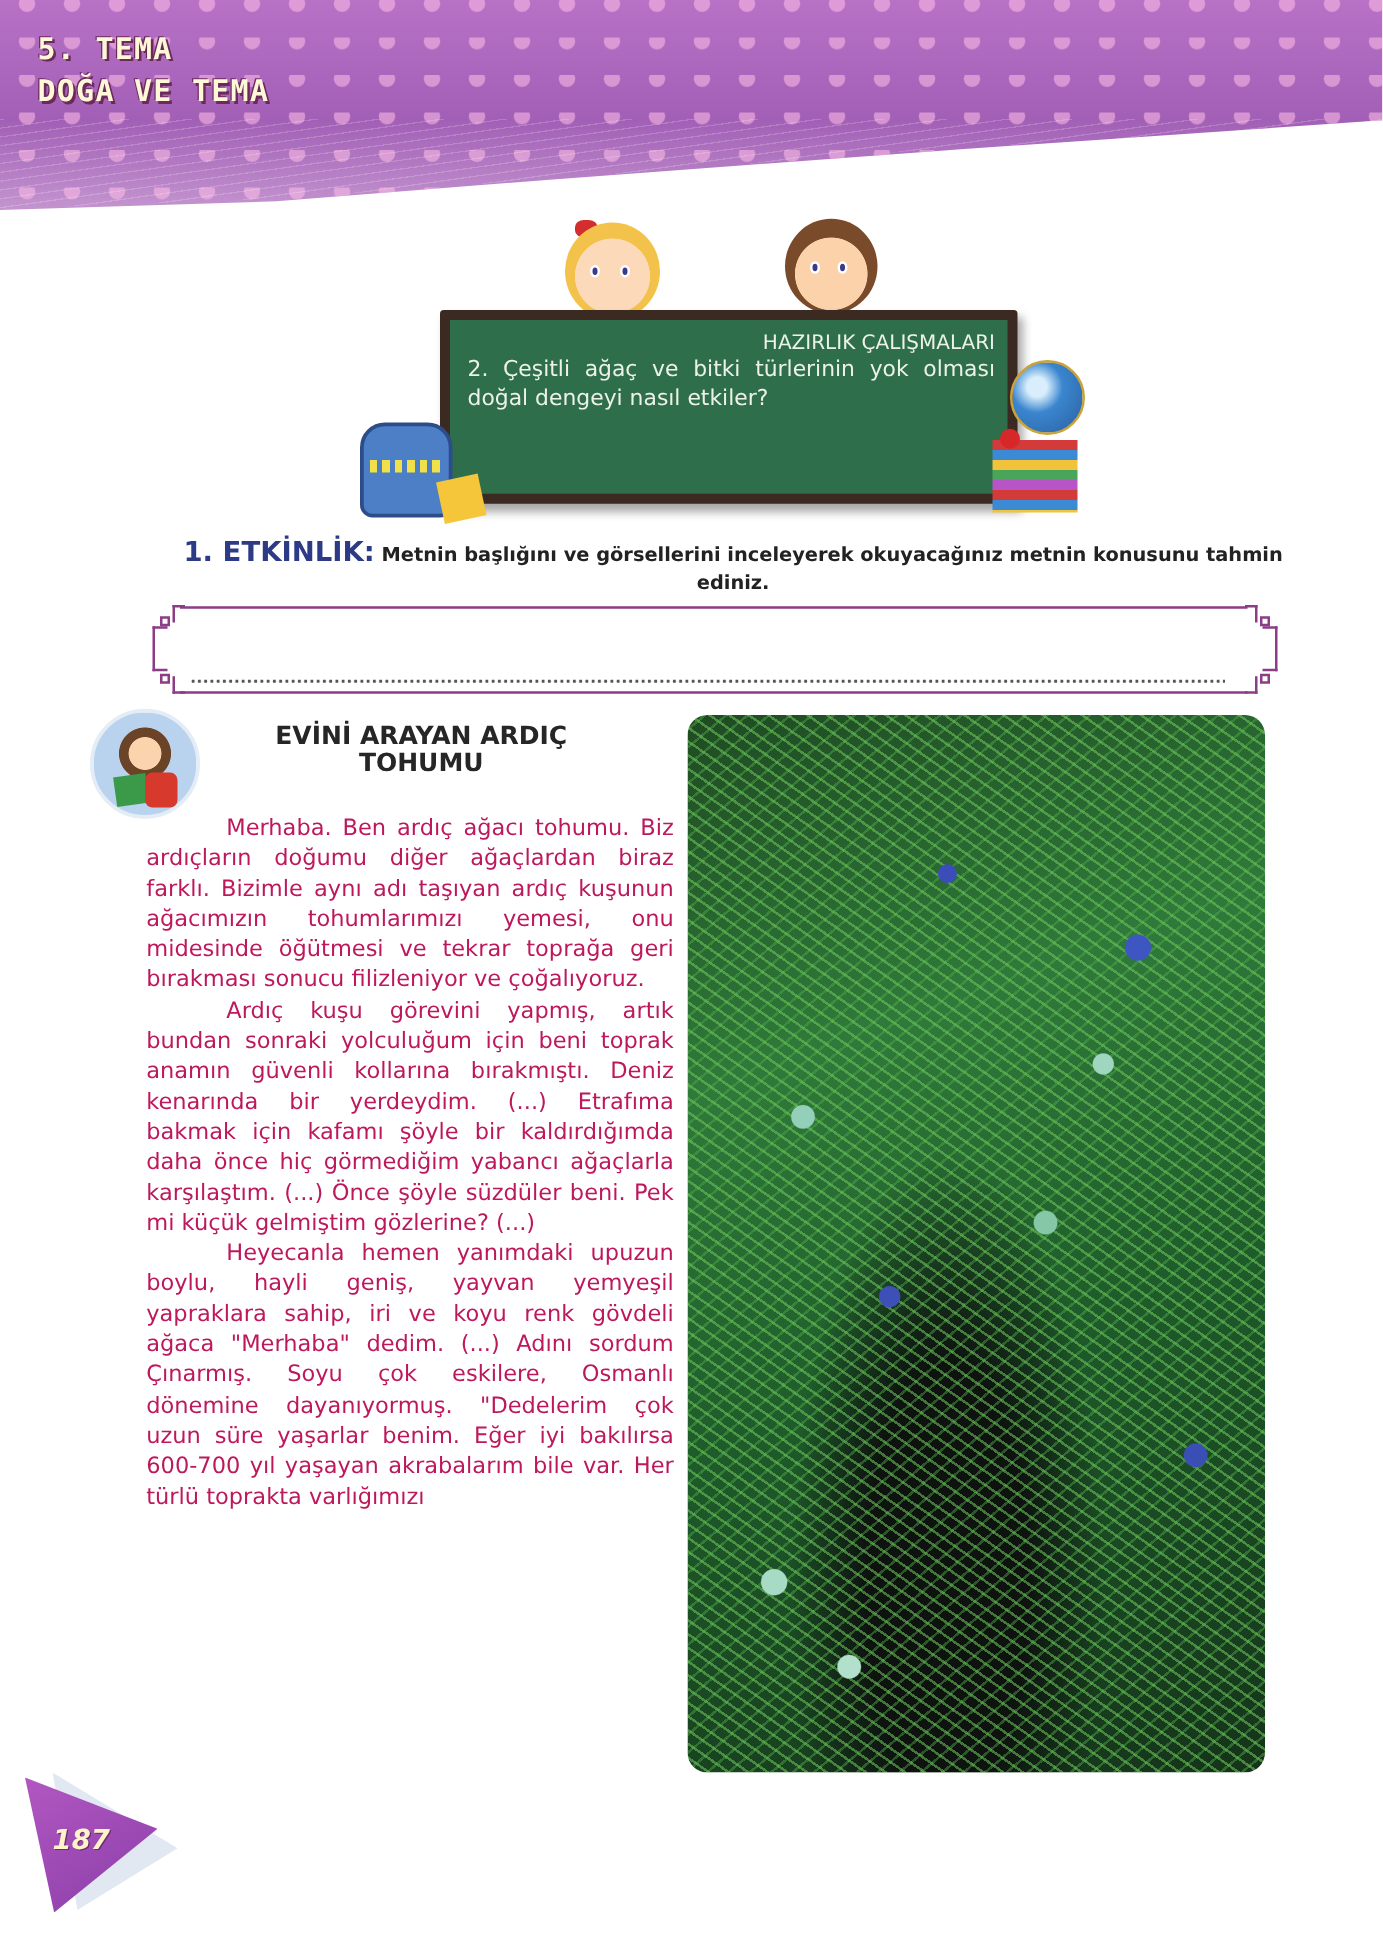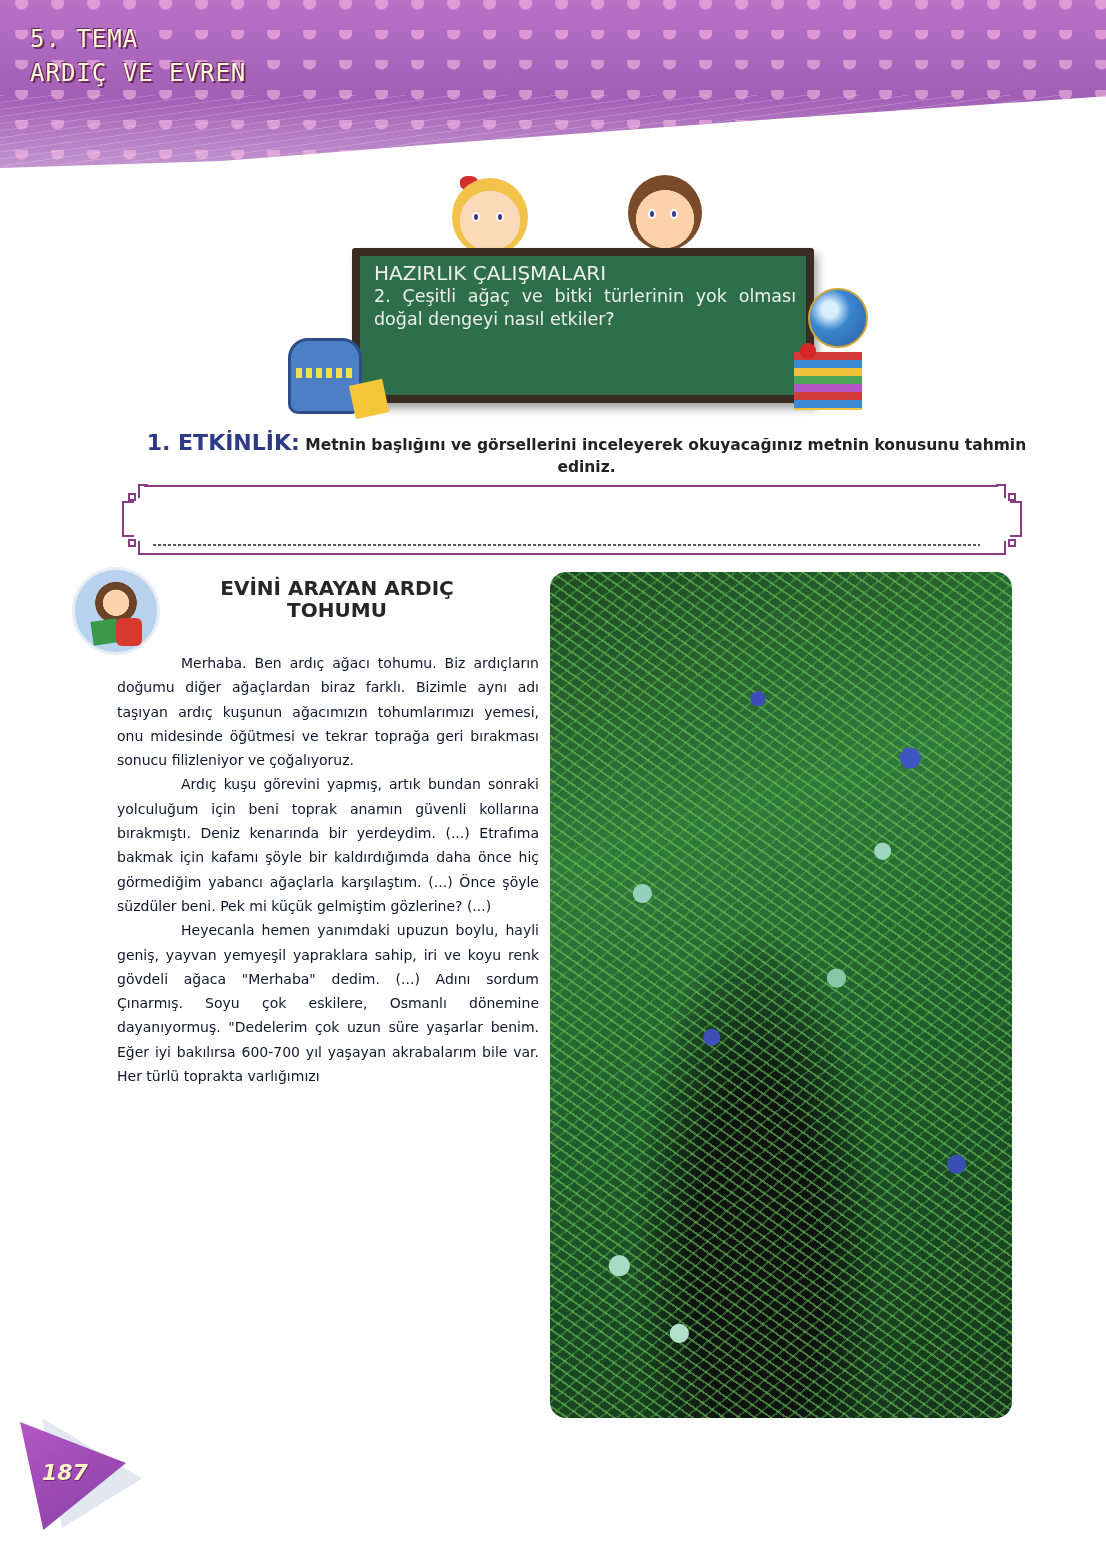--- a/index.html
+++ b/index.html
@@ -14,21 +14,21 @@
       linear-gradient(180deg, #b772c6 0%, #a25fb6 55%, #c79ad2 100%);
     clip-path: polygon(0 0, 100% 0, 100% 55%, 70% 68%, 40% 82%, 20% 92%, 0 96%);
   }
   .banner-lines {
     position: absolute; left: 0; top: 95px; width: 1106px; height: 80px;
     background: repeating-linear-gradient(172deg, rgba(255,255,255,0.18) 0 1px, transparent 1px 7px);
     clip-path: polygon(0 0, 100% 0, 100% 10%, 70% 28%, 40% 60%, 20% 80%, 0 90%);
   }
   .theme-title {
     position: absolute; left: 30px; top: 22px;
-    font-family: "DejaVu Sans Mono", monospace; font-weight: normal;
+    font-family: "DejaVu Sans Mono", monospace; font-weight: bold;
     font-size: 24px; line-height: 34px; color: #fff8d8;
     text-shadow: 2px 2px 0 #6b2a5a, -1px -1px 0 #6b2a5a;
     letter-spacing: 1px;
   }
 
   
   .kid { position: absolute; border-radius: 50%; }
   .kid-girl { left: 452px; top: 178px; width: 76px; height: 78px; background: radial-gradient(circle at 50% 55%, #fcd9b8 0 52%, #f3c24a 53% 100%); }
   .kid-boy { left: 628px; top: 175px; width: 74px; height: 76px; background: radial-gradient(circle at 50% 58%, #fcd2ab 0 50%, #7a4b2a 51% 100%); }
   .bow { position: absolute; left: 460px; top: 176px; width: 18px; height: 14px; background: #d32d2d; border-radius: 40%; }
@@ -38,21 +38,21 @@
   .board {
     position: absolute; left: 352px; top: 248px; width: 462px; height: 155px;
     background: #3b2a22; border-radius: 3px; padding: 8px;
     box-shadow: 4px 6px 8px rgba(0,0,0,0.35);
   }
   .board-inner {
     width: 100%; height: 100%; background: #2f6e4a;
     padding: 6px 10px 0 14px; color: #ecf2ea;
     font-family: "DejaVu Sans", sans-serif; font-size: 17.5px; line-height: 23px;
   }
-  .board-title { text-align: left; font-size: 20px; }
+  .board-title { text-align: right; font-size: 16px; }
   .board-q { text-align: justify; }
   .bag { position: absolute; left: 288px; top: 338px; width: 74px; height: 76px; background: #4d7fc7; border-radius: 20px 20px 10px 10px; border: 3px solid #2d4d8a; }
   .bag-strip { position: absolute; left: 296px; top: 368px; width: 58px; height: 10px; background: repeating-linear-gradient(90deg, #f0e04a 0 6px, #4d7fc7 6px 10px); }
   .notebook { position: absolute; left: 352px; top: 382px; width: 34px; height: 34px; background: #f6c63a; transform: rotate(-12deg); }
   .globe { position: absolute; left: 808px; top: 288px; width: 60px; height: 60px; border-radius: 50%; background: radial-gradient(circle at 35% 35%, #d9eefc 0 15%, #3a86cf 40%, #2b5fa0 100%); border: 2px solid #c9a33c; }
   .books { position: absolute; left: 794px; top: 352px; width: 68px; height: 58px;
     background: repeating-linear-gradient(180deg, #d33a3a 0 8px, #3b8ad3 8px 16px, #f0c33a 16px 24px, #4aa55b 24px 32px, #b855c6 32px 40px); }
   .apple { position: absolute; left: 800px; top: 343px; width: 16px; height: 16px; background: #d62828; border-radius: 50%; }
 
   
@@ -82,21 +82,21 @@
     border: 3px solid #e4ecf6;
   }
   .avatar-book { position: absolute; left: 92px; top: 620px; width: 26px; height: 24px; background: #3a9a4a; transform: rotate(-8deg); }
   .avatar-shirt { position: absolute; left: 116px; top: 618px; width: 26px; height: 28px; background: #d7392d; border-radius: 6px; }
   .story-title {
     position: absolute; left: 172px; top: 577px; width: 330px;
     text-align: center; font-size: 20px; font-weight: bold; line-height: 22px; color: #262626;
   }
   .story-body {
     position: absolute; left: 117px; top: 651px; width: 422px;
-    font-size: 14px; line-height: 24.3px; text-align: justify; color: #0f172a;
+    font-size: 18px; line-height: 24.3px; text-align: justify; color: #be185d;
   }
   .story-body p { text-indent: 64px; }
   .story-body p.first { text-indent: 64px; }
 
   
   .photo {
     position: absolute; left: 550px; top: 572px; width: 462px; height: 846px;
     border-radius: 16px; overflow: hidden;
     background:
       radial-gradient(circle at 78% 22%, #3e56c2 0 10px, transparent 11px),
@@ -124,21 +124,21 @@
     font-size: 22px; color: #fff4c8; text-shadow: 1px 1px 0 #6a2a70;
   }
 </style>
 </head>
 <body>
 
 <div class="banner"></div>
 <div class="banner-lines"></div>
 <div class="theme-title">
   <div>5. TEMA</div>
-  <div>ARDIÇ VE EVREN</div>
+  <div>DOĞA VE TEMA</div>
 </div>
 
 <div class="bow"></div>
 <div class="kid kid-girl">
   <span class="eye" style="left:20px;top:34px;"></span>
   <span class="eye" style="left:44px;top:34px;"></span>
 </div>
 <div class="kid kid-boy">
   <span class="eye" style="left:20px;top:34px;"></span>
   <span class="eye" style="left:42px;top:34px;"></span>

